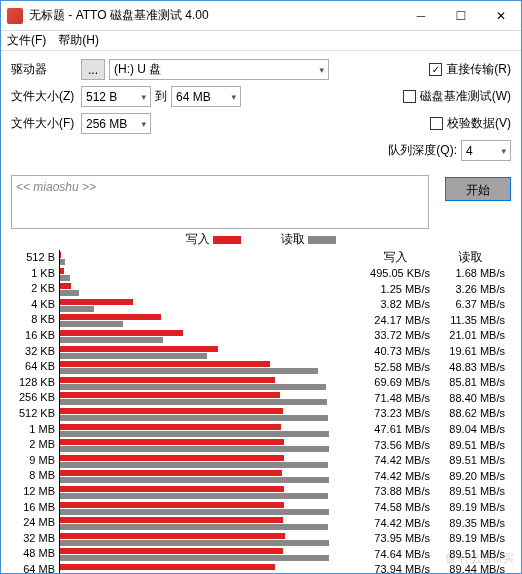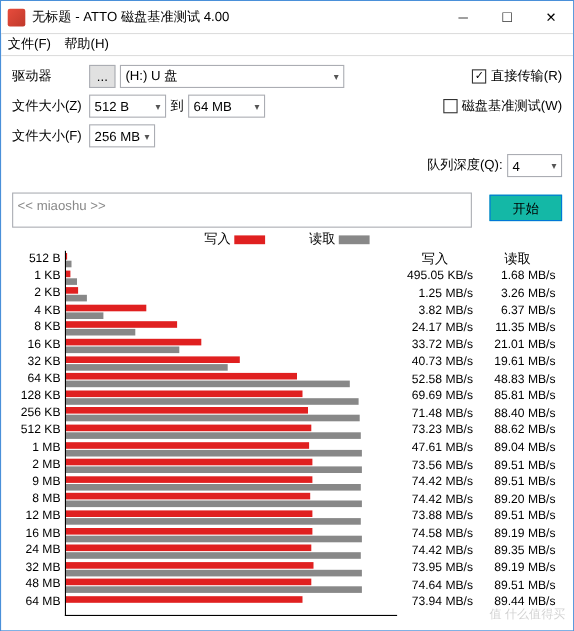--- a/index.html
+++ b/index.html
@@ -14,22 +14,22 @@
 .controls { padding: 8px 10px 4px 10px; }
 .row { display: flex; align-items: center; margin-bottom: 6px; }
 .lbl { width: 70px; }
 .drop { border: 1px solid #abadb3; height: 21px; background: #fff; padding: 0 4px; display: flex; align-items: center; }
 .drop .arrow { margin-left: 4px; font-size: 9px; color: #555; }
 .pad { width: 4px; }
 .checkbox { display: flex; align-items: center; gap: 4px; }
 .checkbox .box { width: 13px; height: 13px; border: 1px solid #333; display: flex; align-items: center; justify-content: center; font-size: 10px; line-height: 1; }
 .dotsbtn { border: 1px solid #abadb3; background: #e1e1e1; padding: 0 6px; height: 21px; margin-right: 4px; }
 .desc { margin: 4px 10px 0 10px; display: flex; align-items: flex-start; gap: 16px; }
-.descbox { flex: 1; border: 1px solid #abadb3; height: 32px; padding: 4px; background: #fff; }
-.startbtn { border: 1px solid #0078d7; background: #14b8a6; padding: 4px 20px; height: 24px; margin-top: 2px; }
+.descbox { flex: 1; border: 1px solid #abadb3; height: 54px; padding: 4px; background: #fff; font-style: italic; }
+.startbtn { border: 1px solid #0078d7; background: #a3a3a3; padding: 4px 20px; height: 24px; margin-top: 2px; }
 .results { padding: 2px 10px 0 10px; }
 .res-title { text-align: center; margin: 2px 0; }
 .legend { display: flex; align-items: center; justify-content: center; gap: 40px; margin-bottom: 2px; }
 .legend .chip { display: inline-block; width: 28px; height: 8px; vertical-align: middle; }
 .chip.red { background: #e02020; }
 .chip.gray { background: #888; }
 .chart-wrap { display: flex; }
 .ylabels { width: 48px; text-align: right; padding-right: 4px; }
 .ylabels div { height: 15.6px; line-height: 15.6px; font-size: 11px; }
 .bars { flex: 1; position: relative; border-left: 1px solid #000; border-bottom: 1px solid #000; padding: 2px 0; }
@@ -58,21 +58,21 @@
 
 <div class="menubar">
   <span>文件(F)</span>
   <span>帮助(H)</span>
 </div>
 
 <div class="controls">
   <div class="row">
     <div class="lbl">驱动器</div>
     <button class="dotsbtn">...</button>
-    <div class="drop" style="width:204px">
+    <div class="drop" style="width:220px">
       <span>(H:) U 盘</span>
       <span style="flex:1"></span>
         <span class="arrow">▾</span>
     </div>
     <div style="flex:1"></div>
     <div class="checkbox">
       <div class="box">✓</div>
       <span>直接传输(R)</span>
     </div>
   </div>
@@ -92,26 +92,30 @@
         <span class="arrow">▾</span>
     </div>
     <div style="flex:1"></div>
     <div class="checkbox">
       <div class="box"></div>
       <span>磁盘基准测试(W)</span>
     </div>
   </div>
   <div class="row">
     <div class="lbl">文件大小(F)</div>
-    <div class="drop" style="width:60px">
+    <div class="drop" style="width:70px">
       <span>256 MB</span>
         <span style="flex:1"></span>
         <span class="arrow">▾</span>
     </div>
     <div style="flex:1"></div>
+    <div class="checkbox">
+      <div class="box"></div>
+      <span>校验数据(V)</span>
+    </div>
   </div>
   <div class="row">
     <div style="flex:1"></div>
     <span>队列深度(Q):</span>
     <div class="pad"></div>
     <div class="drop" style="width:50px">
       <span>4</span>
         <span style="flex:1"></span>
         <span class="arrow">▾</span>
     </div>

